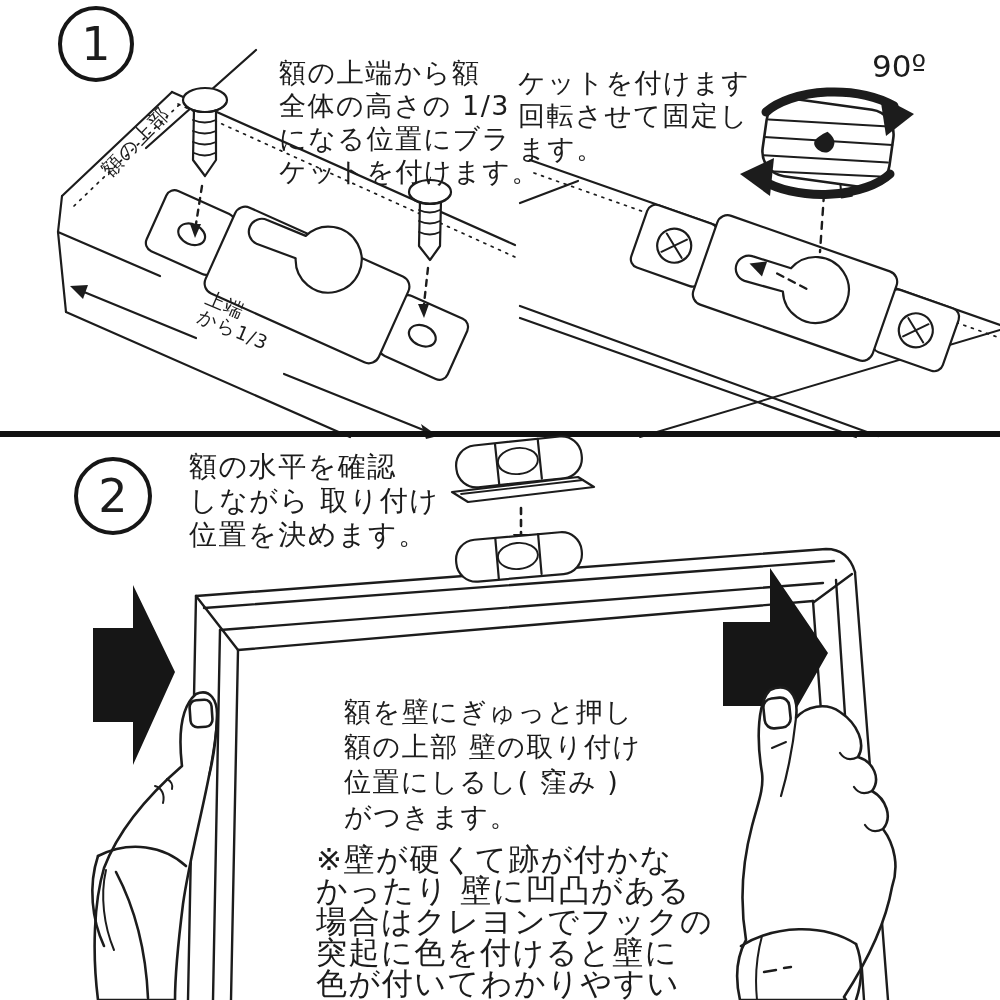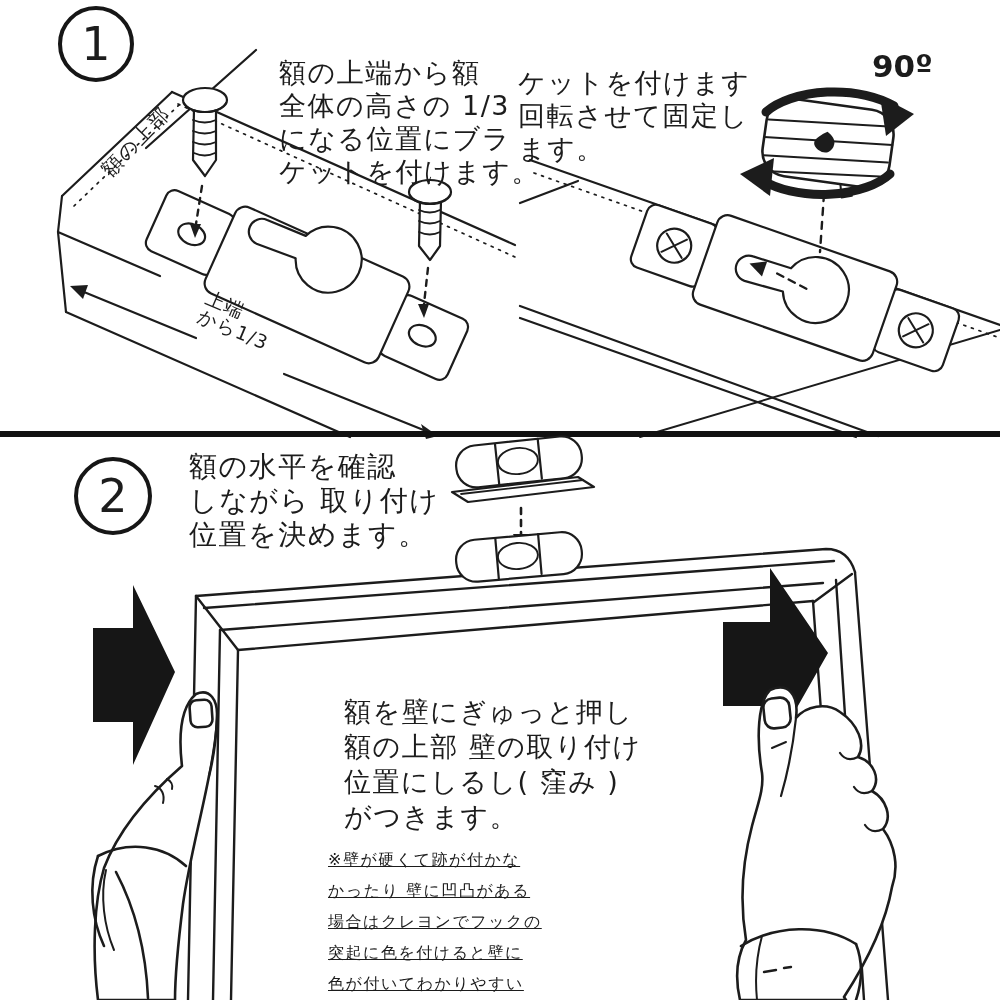--- a/index.html
+++ b/index.html
@@ -17,22 +17,22 @@
     position:absolute;z-index:2;border:4px solid #161616;border-radius:50%;
     display:flex;align-items:center;justify-content:center;
     font-size:46px;background:#fff;
   }
   #badge1{left:58px;top:6px;width:68px;height:68px;}
   #badge2{left:74px;top:457px;width:70px;height:70px;}
   #t1{left:249px;top:56px;margin-left:30px;}
   #t2{left:518px;top:66px;}
   #t3{left:189px;top:450px;font-size:28px;line-height:34px;}
   #t4{left:344px;top:694px;line-height:35px;}
-  #note{left:328px;top:844px;font-size:16px;line-height:31px;text-decoration:underline;}
-  #deg{left:872px;top:50px;font-weight:bold;font-size:31px;letter-spacing:0;}
+  #note{left:316px;top:844px;font-size:31px;line-height:31px;}
+  #deg{left:872px;top:50px;font-weight:normal;font-size:31px;letter-spacing:0;}
   .rot{position:absolute;z-index:2;white-space:pre-line;}
   #label-frame-top{left:92px;top:128px;font-size:20px;letter-spacing:2px;transform:rotate(-46deg);}
   #label-one-third{left:200px;top:300px;font-size:19px;line-height:20px;letter-spacing:1px;transform:rotate(23deg);}
 </style>
 </head>
 <body>
 
 <svg id="art" width="1000" height="1000" viewBox="0 0 1000 1000" fill="none" stroke="#1c1c1c" stroke-width="2.2" stroke-linecap="round" stroke-linejoin="round">
 
   <g>

